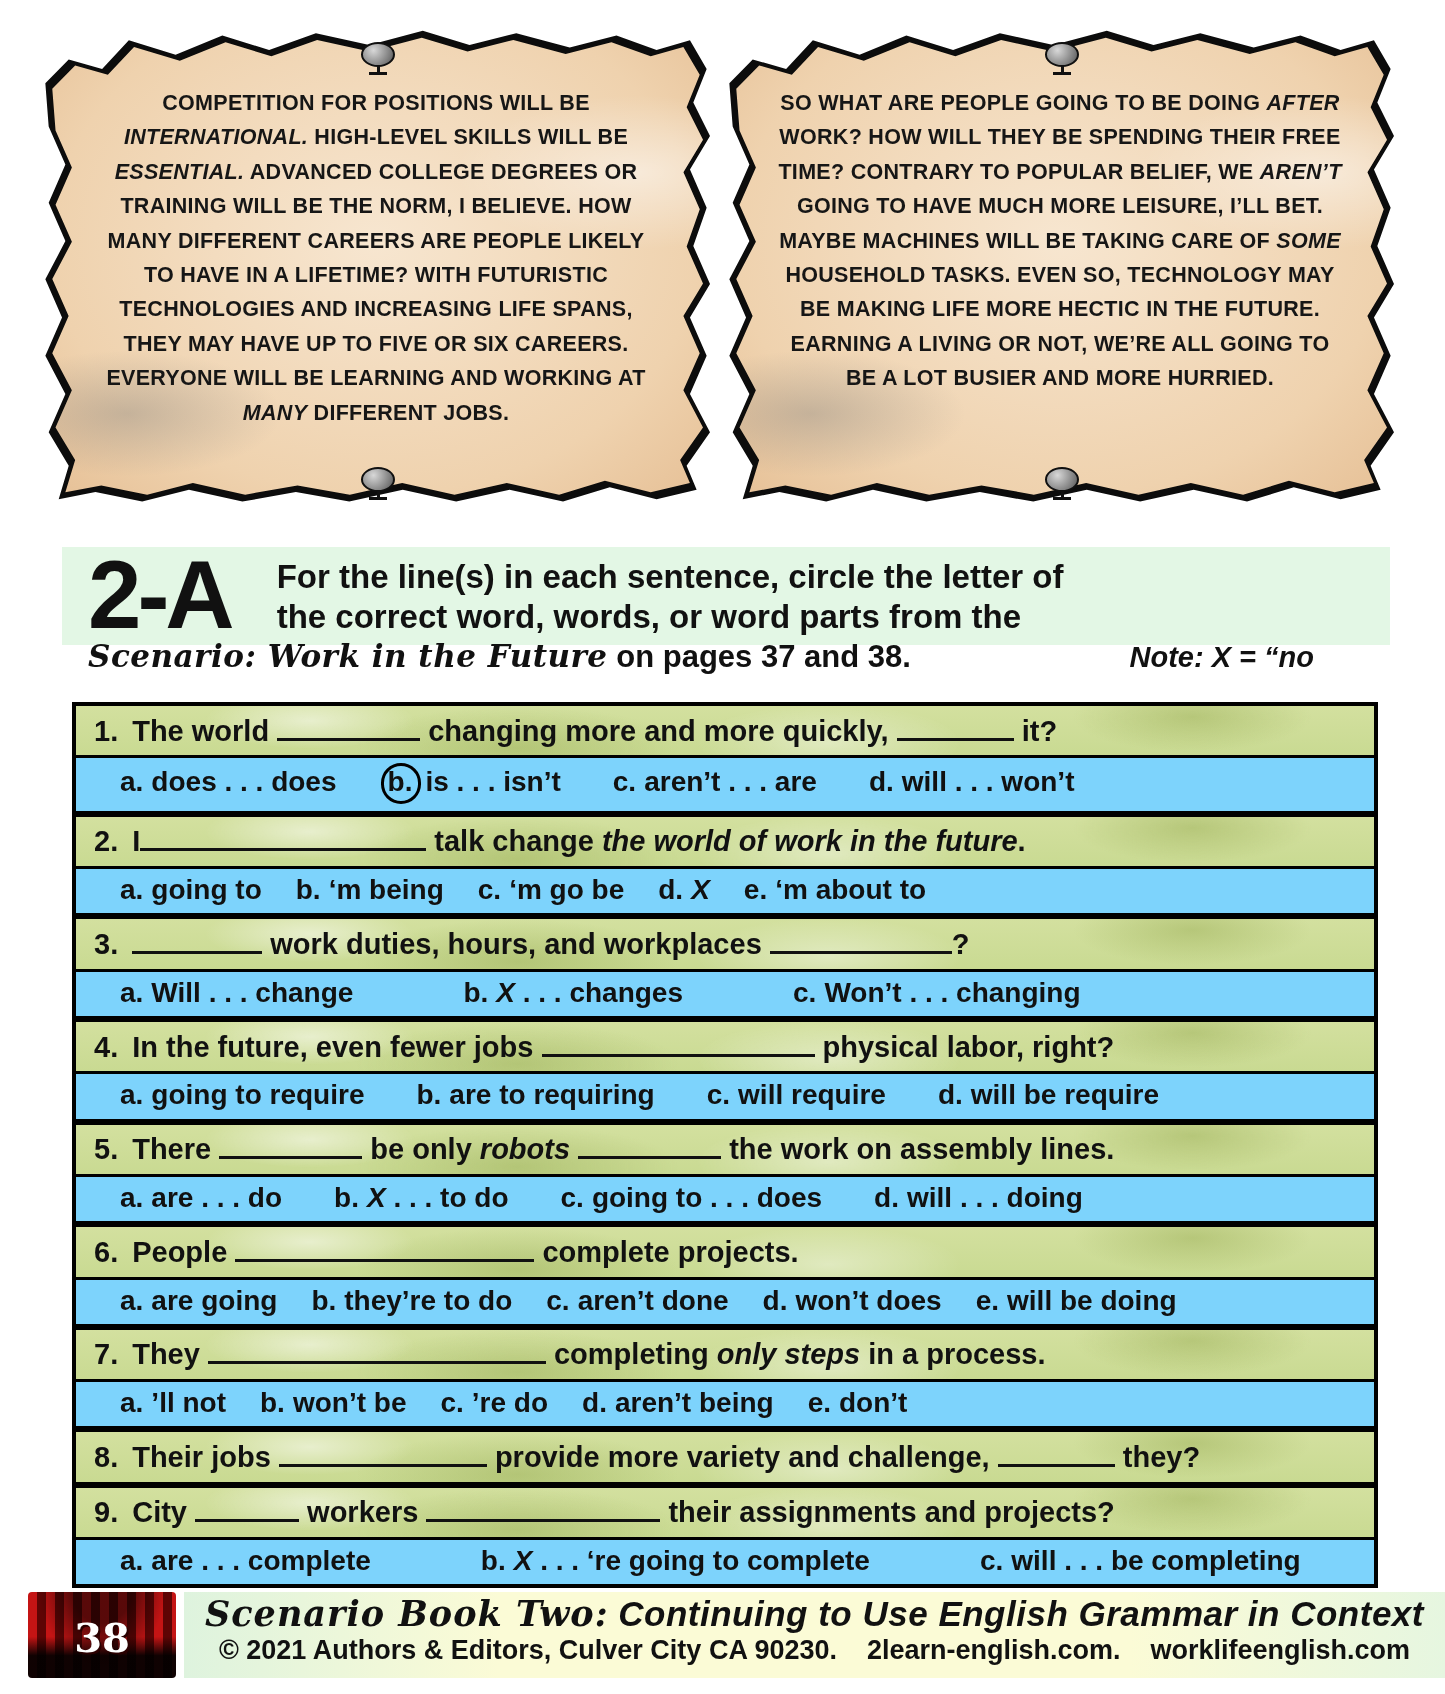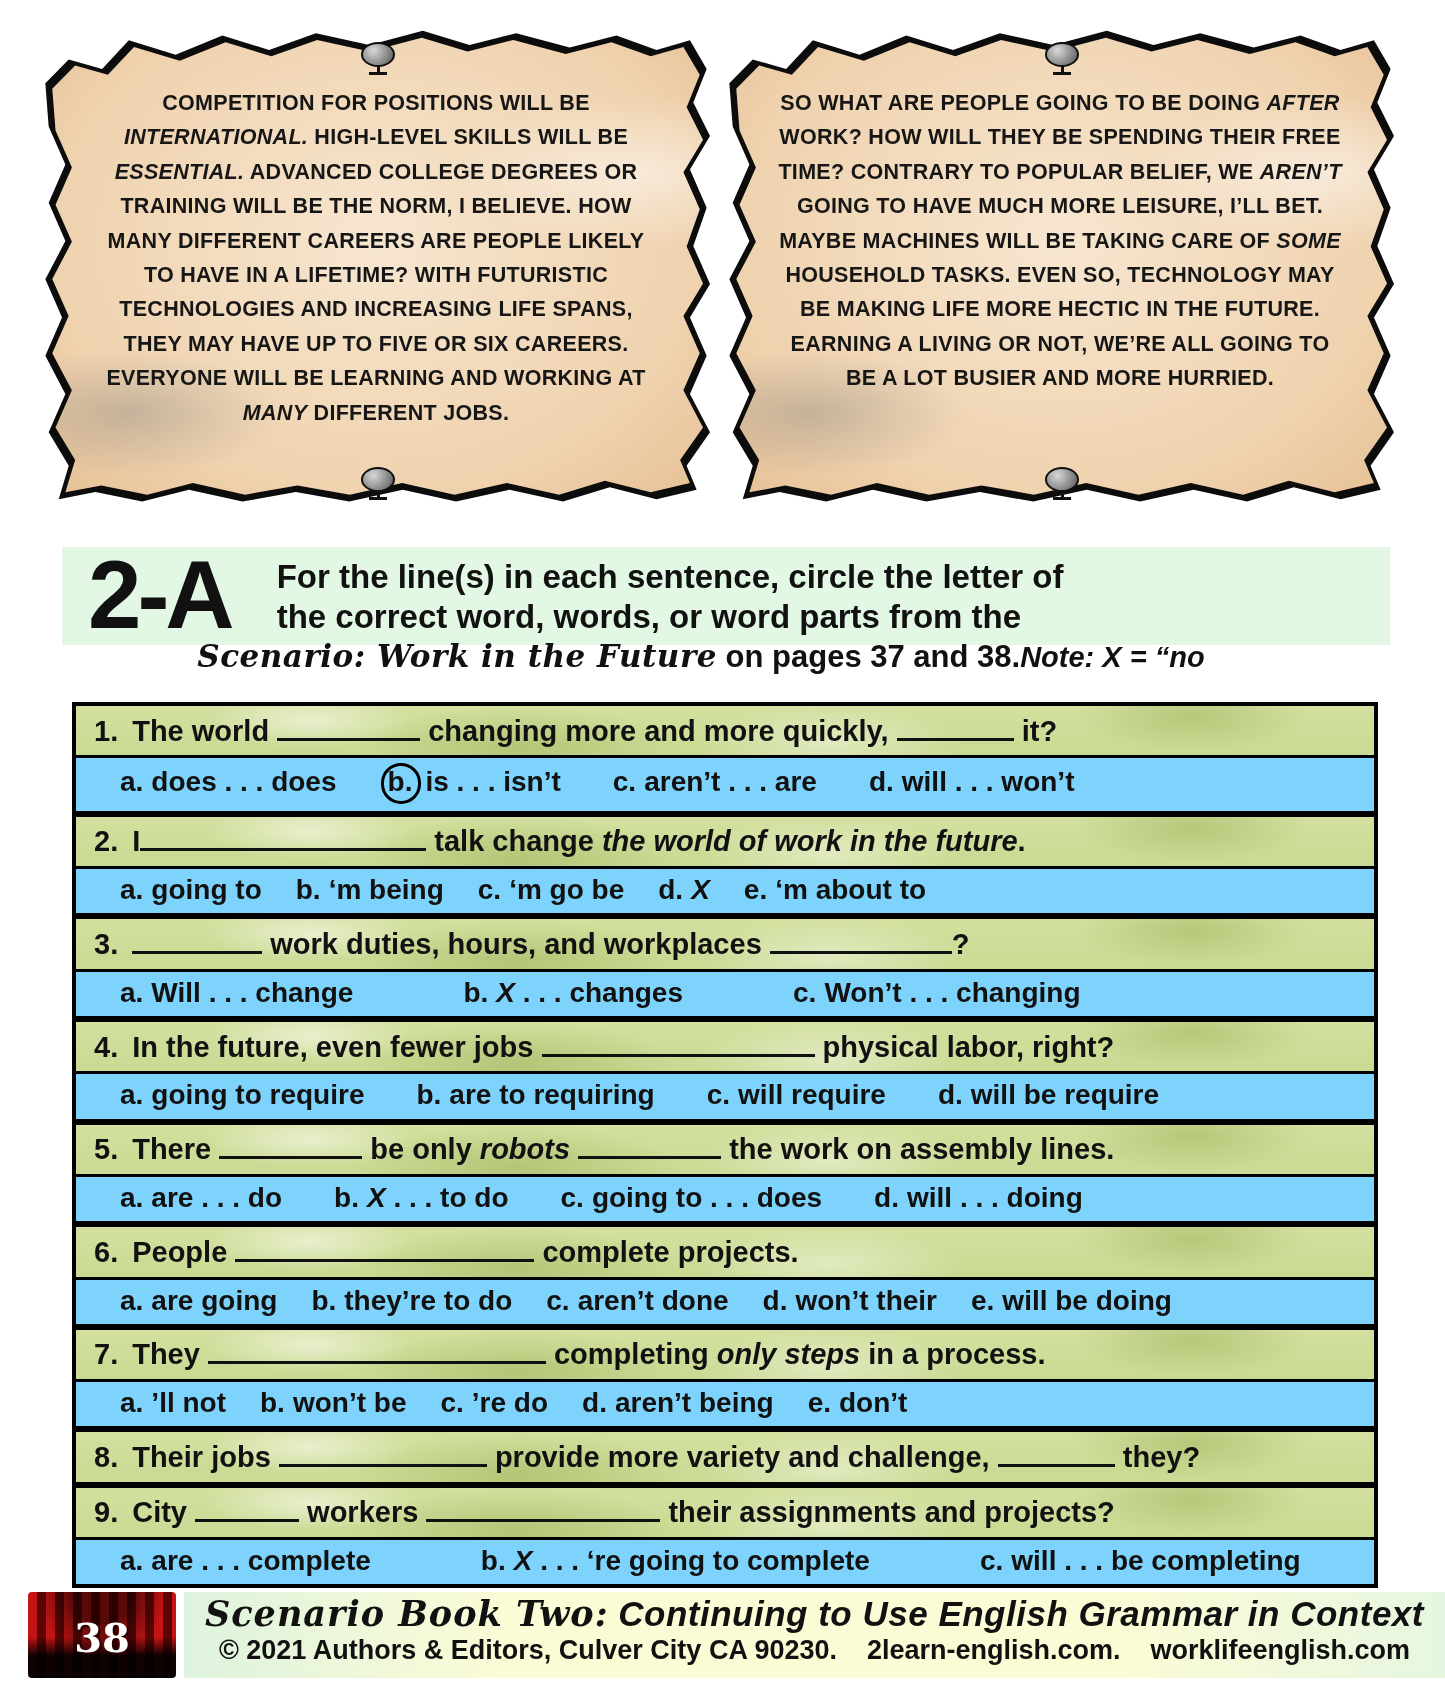--- a/index.html
+++ b/index.html
@@ -27,21 +27,21 @@
   .pin.bottom{bottom:12px;}
   .pin::after{content:"";position:absolute;left:50%;bottom:-8px;width:3px;height:8px;margin-left:-1.5px;background:#101010;}
   .pin::before{content:"";position:absolute;left:50%;bottom:-10px;width:18px;height:3px;margin-left:-9px;background:#101010;}
 
   
   .header-band{position:absolute;top:547px;left:62px;width:1328px;height:98px;background:#e3f7e5;
     box-sizing:border-box;padding:6px 22px 4px 26px;}
   .hb-row1{display:flex;align-items:center;}
   .hb-badge{font-size:96px;font-weight:900;line-height:.82;letter-spacing:-4px;margin-right:46px;}
   .hb-instr{font-size:33px;font-weight:bold;line-height:1.22;padding-top:4px;}
-  .hb-row2{display:flex;justify-content:center;align-items:baseline;margin-top:0px;}
+  .hb-row2{display:flex;justify-content:space-between;align-items:baseline;margin-top:0px;}
   .hb-source{font-size:31px;font-weight:bold;}
   .hb-source .script{font-family:"DejaVu Serif", serif;font-style:italic;font-weight:bold;letter-spacing:.5px;}
   .hb-note{font-size:29px;font-weight:bold;font-style:italic;padding-right:54px;}
 
   
   .qbox{position:absolute;top:702px;left:72px;width:1306px;box-sizing:border-box;
     border:4px solid #000;background:#fdf8c8;}
   .q-group{border-top:6px solid #000;}
   .q-group:first-child{border-top:none;}
   .q-row{padding:7px 16px 7px 18px;font-size:29px;font-weight:bold;line-height:1.2;
@@ -179,21 +179,21 @@
     </div>
 
     <div class="q-group">
       <div class="q-row">
         <span class="q-num">6.</span><span class="q-prompt"><span>People </span><span class="blank" style="width: 299px;"></span><span> complete projects.</span></span>
       </div>
       <div class="a-row" style="column-gap: 34px;">
           <span class="opt"><span class="opt-label">a.</span><span class="opt-text">are going</span></span>
           <span class="opt"><span class="opt-label">b.</span><span class="opt-text">they’re to do</span></span>
           <span class="opt"><span class="opt-label">c.</span><span class="opt-text">aren’t done</span></span>
-          <span class="opt"><span class="opt-label">d.</span><span class="opt-text">won’t their</span></span>
+          <span class="opt"><span class="opt-label">d.</span><span class="opt-text">won’t does</span></span>
           <span class="opt"><span class="opt-label">e.</span><span class="opt-text">will be doing</span></span>
         </div>
     </div>
 
     <div class="q-group">
       <div class="q-row">
         <span class="q-num">7.</span><span class="q-prompt"><span>They </span><span class="blank" style="width: 338px;"></span><span> completing </span><em>only steps</em><span> in a process.</span></span>
       </div>
       <div class="a-row" style="column-gap: 34px;">
           <span class="opt"><span class="opt-label">a.</span><span class="opt-text">’ll not</span></span>

